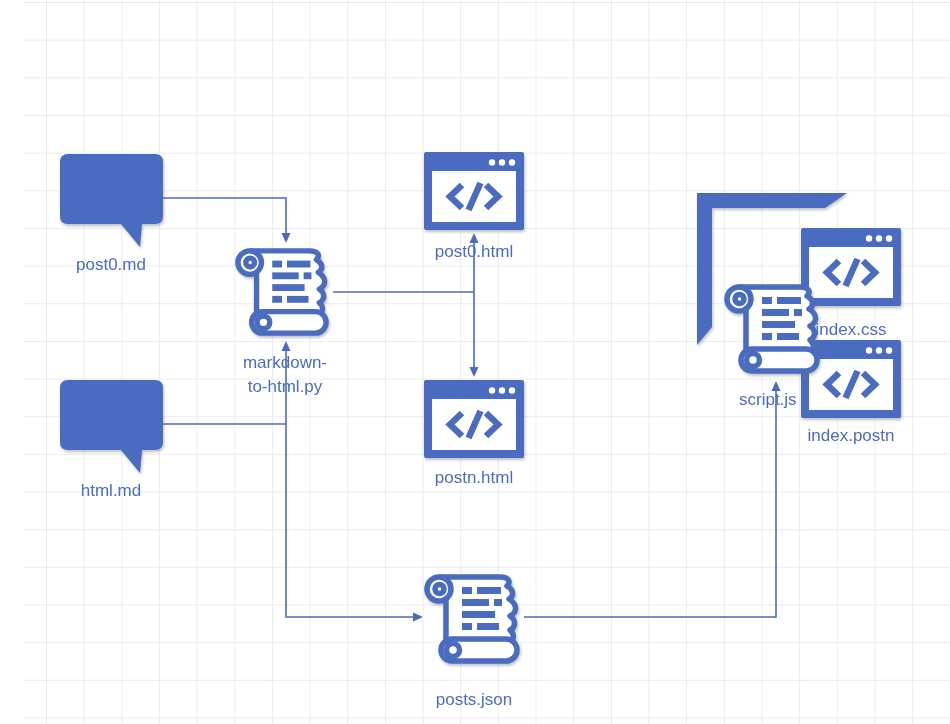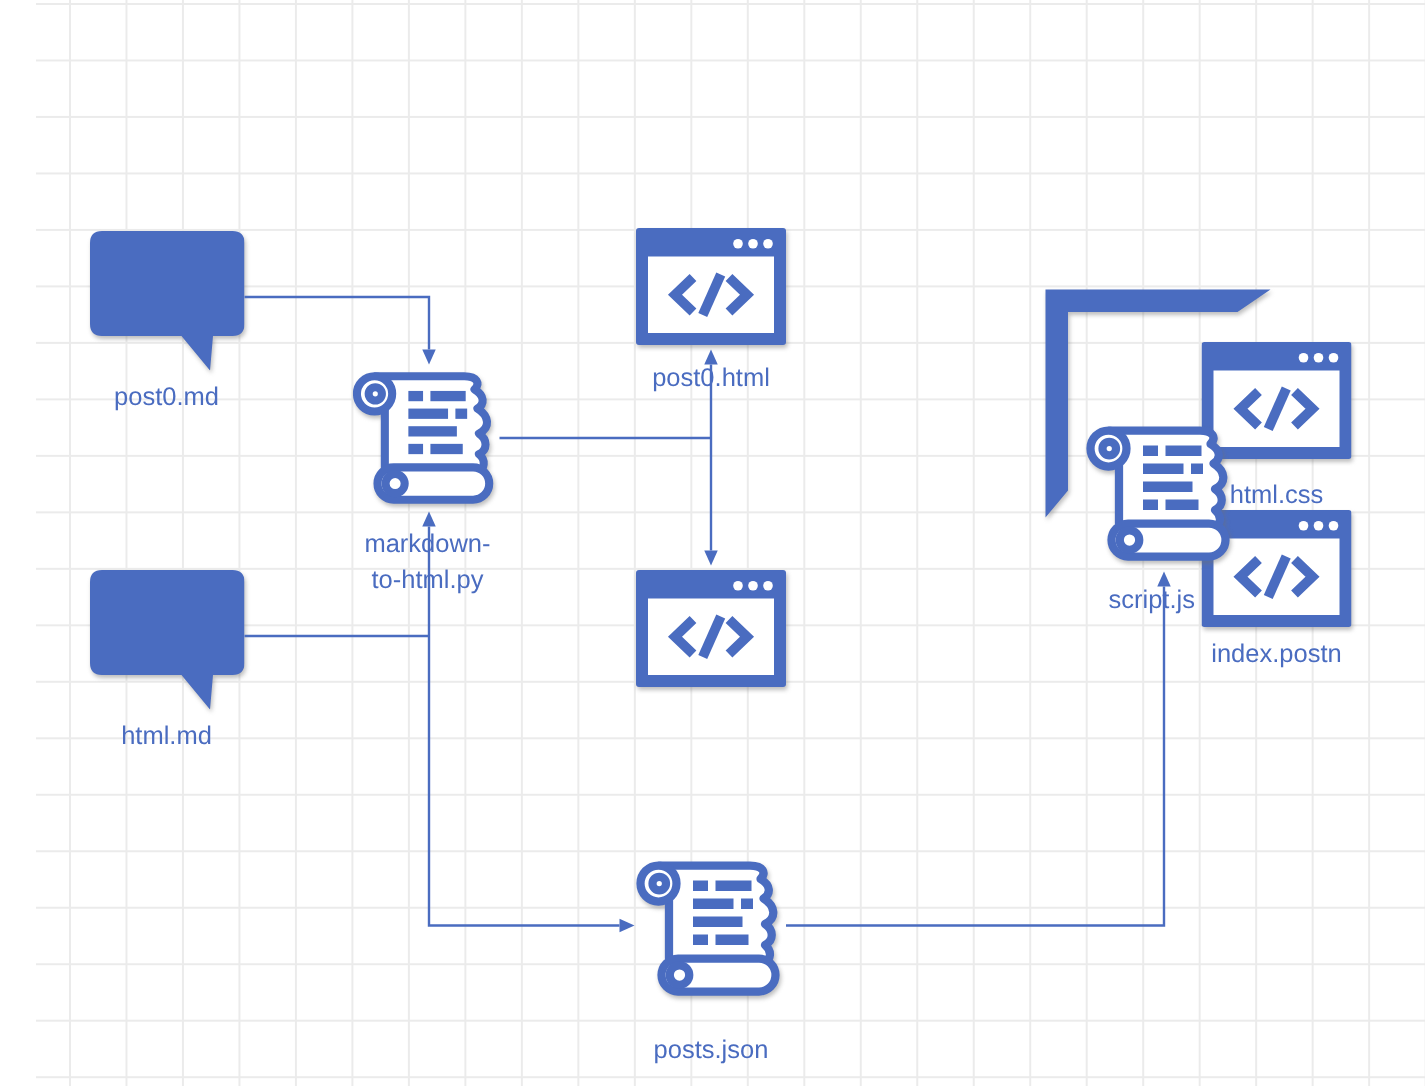--- a/index.html
+++ b/index.html
@@ -94,40 +94,41 @@
         <use href="#icon-browser"></use>
       </svg>
   </div>
   <div class="lbl" style="left:390px;top:240px;width:120px">post0.html</div>
 
   <div class="node z2" style="left:400px;top:380px">
     <svg class="icon-svg" width="100" height="78">
         <use href="#icon-browser"></use>
       </svg>
   </div>
+  <div class="lbl" style="left:390px;top:466px;width:120px">postn.html</div>
 
   <div class="node z2" style="left:400px;top:568px">
     <svg class="icon-svg" width="100" height="100">
         <use href="#icon-scroll"></use>
       </svg>
   </div>
   <div class="lbl" style="left:390px;top:688px;width:120px">posts.json</div>
 
   <div class="node z2" style="left:670px;top:190px">
     <svg class="icon-svg" width="160" height="160" viewBox="0 0 160 160">
       <polygon points="3,3 153,3 131,18 18,18 18,137 3,155" fill="#4a6cc0"></polygon>
     </svg>
   </div>
 
   <div class="node z3" style="left:777px;top:228px">
     <svg class="icon-svg" width="100" height="78">
         <use href="#icon-browser"></use>
       </svg>
   </div>
-  <div class="lbl z3" style="left:767px;top:318px;width:120px">html.css</div>
+  <div class="lbl z3" style="left:767px;top:318px;width:120px">index.css</div>
 
   <div class="lbl left z4" style="left:715px;top:388px">script.js</div>
 
   <div class="node z5" style="left:777px;top:340px">
     <svg class="icon-svg" width="100" height="78">
         <use href="#icon-browser"></use>
       </svg>
   </div>
   <div class="lbl z5" style="left:767px;top:424px;width:120px">index.postn</div>
 

